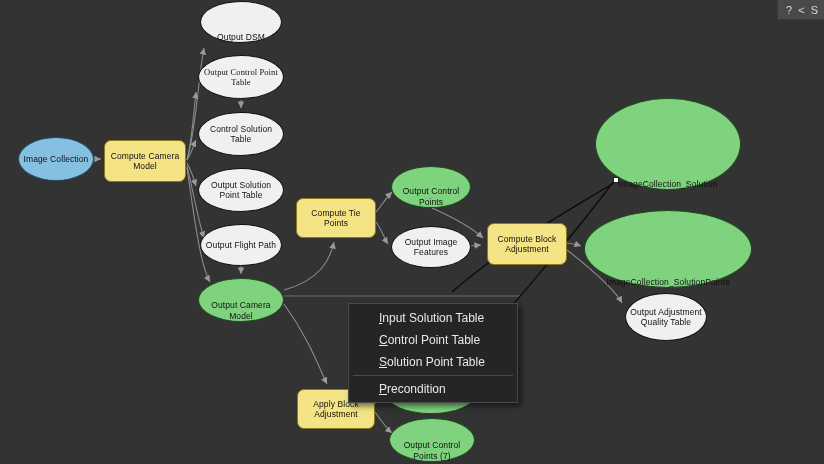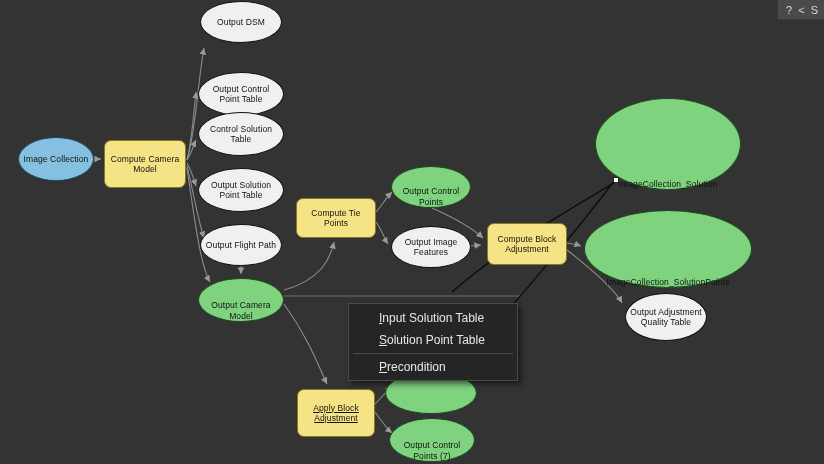--- a/index.html
+++ b/index.html
@@ -147,27 +147,27 @@
     <g stroke="#0c0c0c" stroke-width="1.3" fill="none">
       <path d="M614,181 C570,240 500,320 430,400"></path>
       <path d="M614,183 C560,215 500,250 452,292"></path>
     </g>
   </svg>
 
   <div id="nodes-layer">
       <div class="node ellipse blue" style="left: 18px; top: 137px; width: 76px; height: 44px;">
         <span>Image Collection</span>
       </div>
-      <div class="node roundrect yellow" style="left: 104px; top: 140px; width: 82px; height: 48px;">
+      <div class="node roundrect yellow" style="left: 104px; top: 140px; width: 82px; height: 42px;">
         <span>Compute Camera Model</span>
       </div>
-      <div class="node ellipse white" style="left: 200px; top: 1px; width: 82px; height: 42px;">
+      <div class="node ellipse white" style="left: 200px; top: 1px; width: 82px; height: 42px; align-items: flex-end;">
         <span>Output DSM</span>
       </div>
-      <div class="node ellipse white" style="left: 198px; top: 72px; width: 86px; height: 44px;">
+      <div class="node ellipse white" style="left: 198px; top: 55px; width: 86px; height: 44px; font-family: Liberation Serif, serif;">
         <span>Output Control Point Table</span>
       </div>
       <div class="node ellipse white" style="left: 198px; top: 112px; width: 86px; height: 44px;">
         <span>Control Solution Table</span>
       </div>
       <div class="node ellipse white" style="left: 198px; top: 168px; width: 86px; height: 44px;">
         <span>Output Solution Point Table</span>
       </div>
       <div class="node ellipse white" style="left: 200px; top: 224px; width: 82px; height: 42px;">
         <span>Output Flight Path</span>
@@ -189,36 +189,37 @@
       </div>
       <div class="node ellipse green" style="left: 595px; top: 98px; width: 146px; height: 92px;">
         <span>ImageCollection_Solution</span>
       </div>
       <div class="node ellipse green" style="left: 584px; top: 210px; width: 168px; height: 78px;">
         <span>ImageCollection_SolutionPoints</span>
       </div>
       <div class="node ellipse white" style="left: 625px; top: 293px; width: 82px; height: 48px;">
         <span>Output Adjustment Quality Table</span>
       </div>
-      <div class="node roundrect yellow" style="left: 297px; top: 389px; width: 78px; height: 48px; text-decoration: underline;">
+      <div class="node roundrect yellow" style="left: 297px; top: 389px; width: 78px; height: 40px;">
         <span>Apply Block Adjustment</span>
       </div>
       <div class="node ellipse green" style="left: 385px; top: 372px; width: 92px; height: 42px;">
         <span></span>
       </div>
       <div class="node ellipse green" style="left: 389px; top: 418px; width: 86px; height: 44px;">
         <span>Output Control Points (7)</span>
       </div>
     </div>
   <div id="handles-layer">
       <div class="handle" style="left: 613px; top: 177px;"></div>
     </div>
 
   <div id="context-menu">
       <div class="menu-item"><u>I</u><span>nput Solution Table</span></div>
+      <div class="menu-item"><u>C</u><span>ontrol Point Table</span></div>
       <div class="menu-item"><u>S</u><span>olution Point Table</span></div>
       <div class="menu-sep"></div>
       <div class="menu-item"><u>P</u><span>recondition</span></div>
     </div>
 
   <div id="top-toolbar">
     <div class="tb-btn">?</div>
     <div class="tb-btn">&lt;</div>
     <div class="tb-btn tb-clip">S</div>
   </div>

